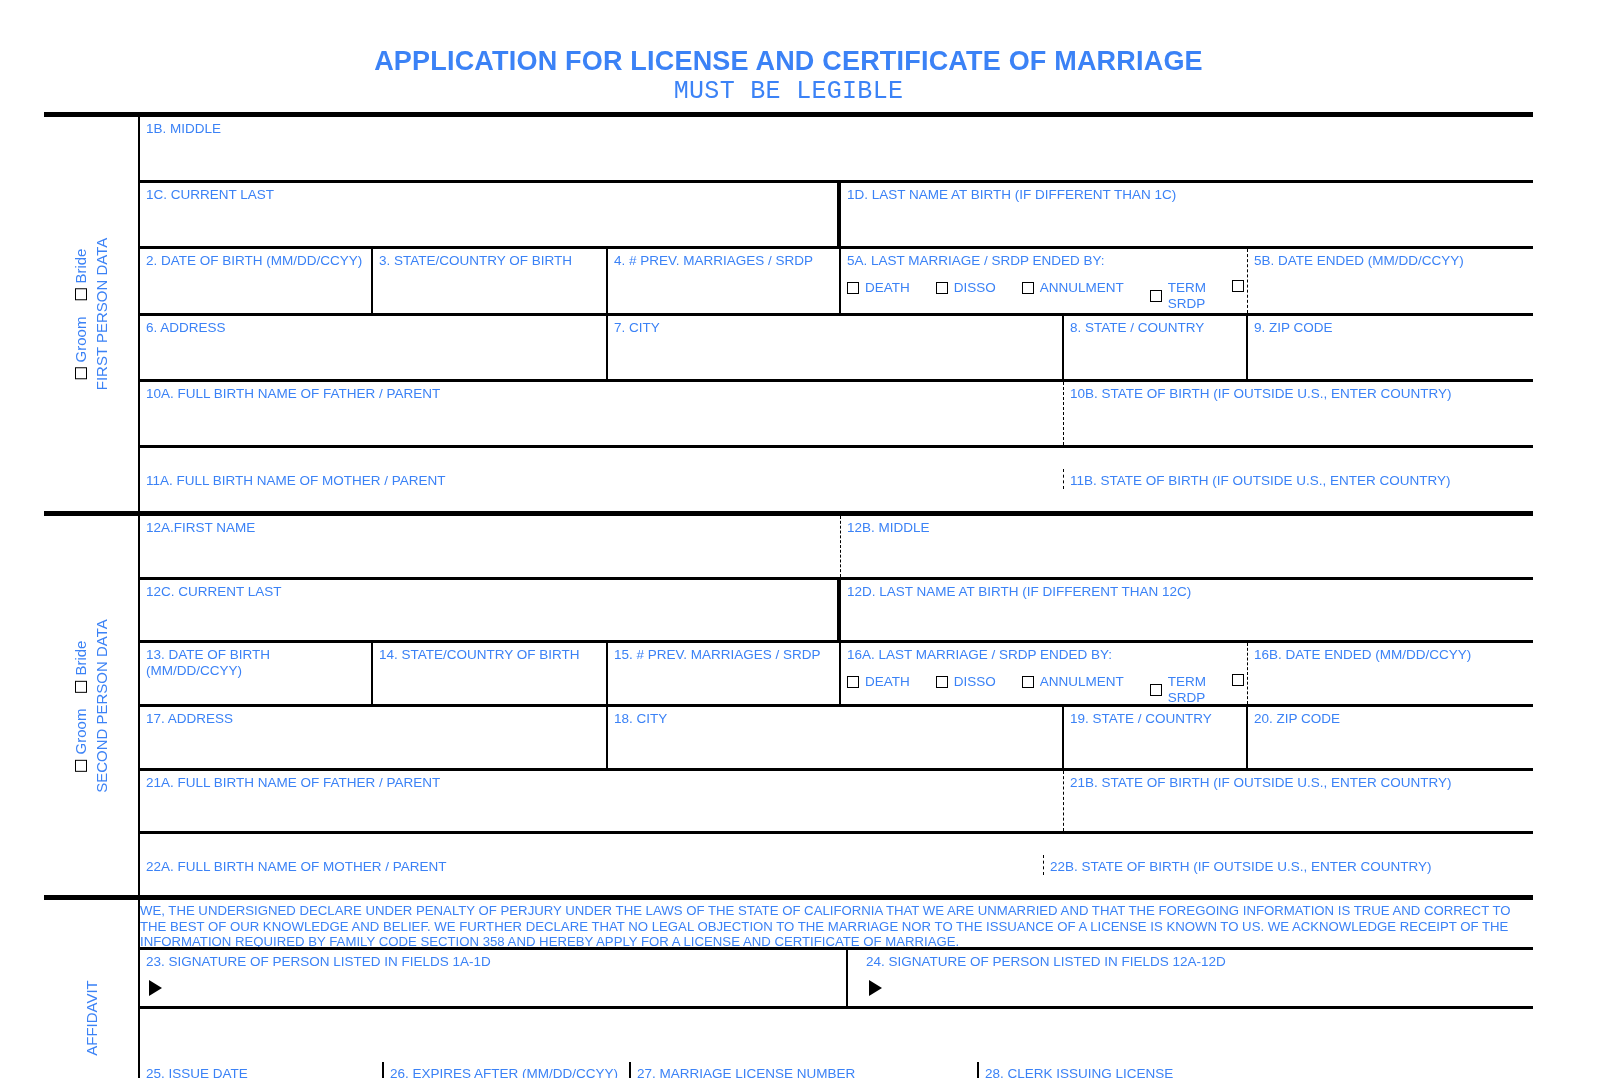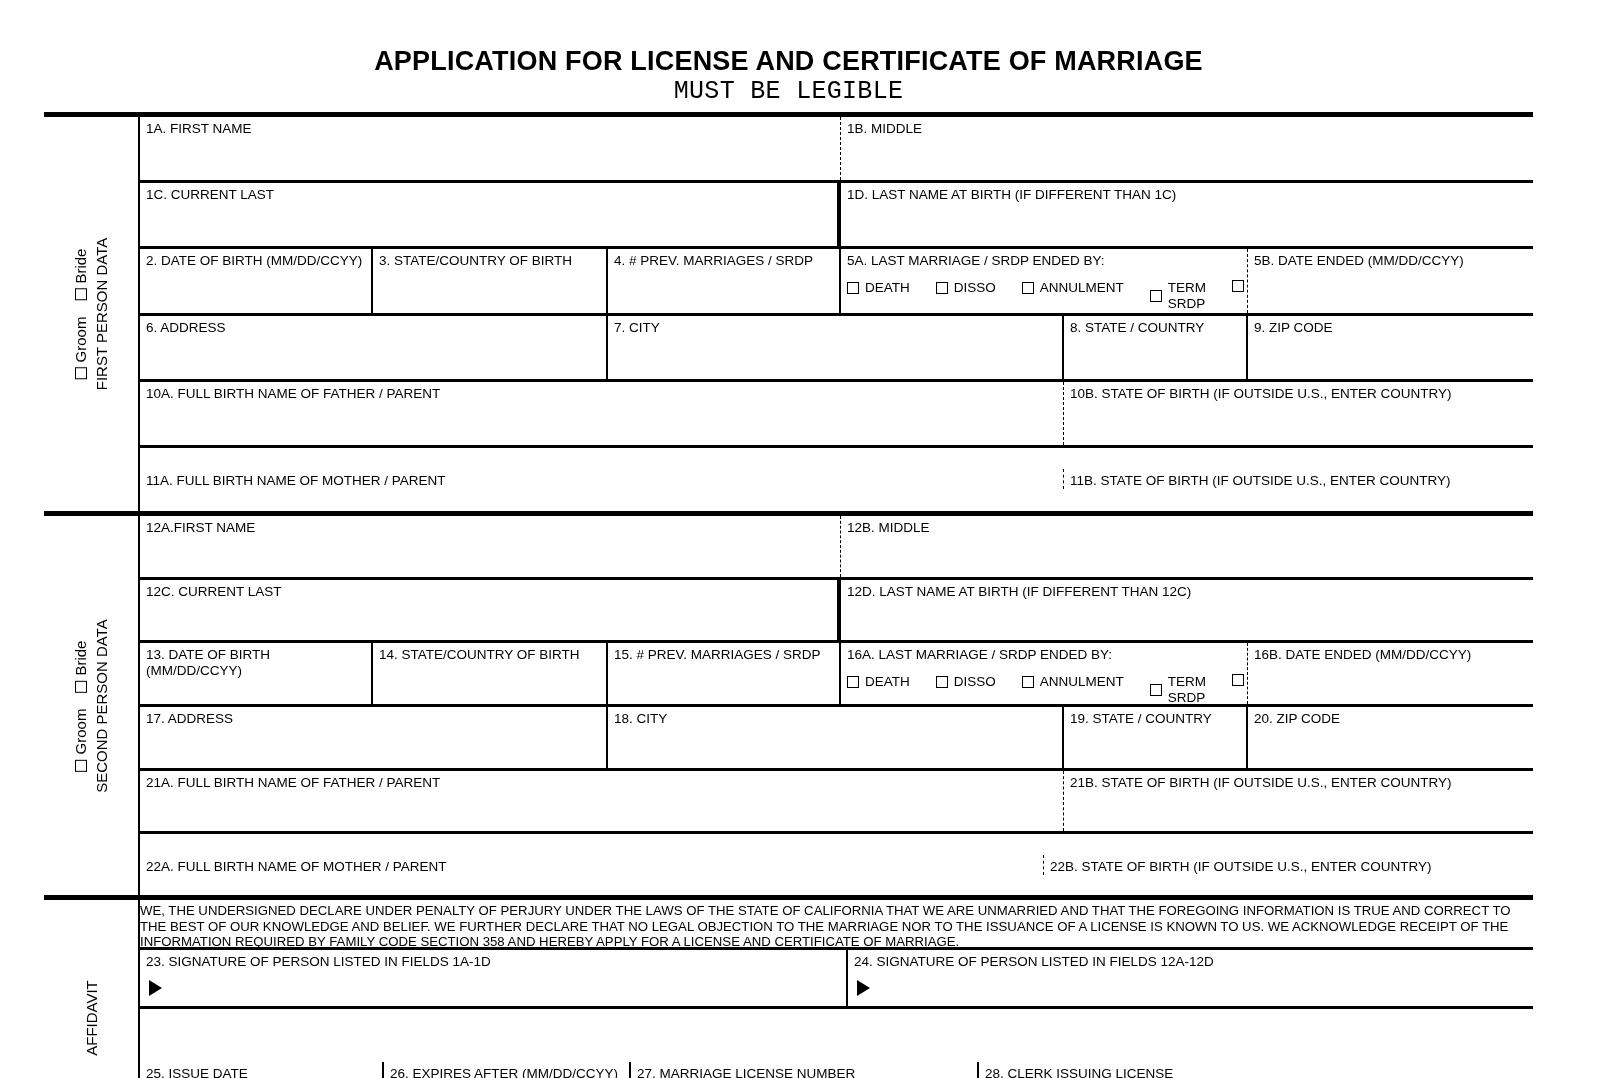--- a/index.html
+++ b/index.html
@@ -1,17 +1,17 @@
 <!DOCTYPE html>
 <html><head>
 <meta charset="utf-8">
 <style>
   html,body{margin:0;padding:0;background:#fff;}
   .page{position:relative;width:1612px;height:1078px;background:#fff;overflow:hidden;
-        font-family:"Liberation Sans", sans-serif;color:#000000;}
+        font-family:"Liberation Sans", sans-serif;color:#3b82f6;}
   .hdr{position:absolute;left:44px;top:46px;width:1489px;text-align:center;}
   .hdr h1{margin:0;font-size:27px;font-weight:bold;letter-spacing:.2px;line-height:30px;}
   .hdr h2{margin:2px 0 0 0;font-size:25px;font-weight:normal;letter-spacing:.3px;line-height:27px;font-family:Liberation Mono, monospace;}
 
   .form{position:absolute;left:44px;top:112px;width:1489px;}
   .sec{display:flex;border-top:5px solid #000;box-sizing:border-box;}
   .sec1{height:399px;}
   .sec2{height:384px;}
   .sec3{height:240px;}
   .side{width:96px;border-right:2.5px solid #000;position:relative;box-sizing:border-box;flex:0 0 auto;}
@@ -31,21 +31,21 @@
   .opts{display:flex;align-items:flex-start;gap:26px;margin-top:11px;}
   .opt{display:flex;align-items:center;font-size:13.5px;}
   .sidecb{display:inline-block;width:10px;height:10px;border:1.8px solid #000;background:#fff;
       vertical-align:-1px;margin-right:5px;}
   .gap{display:inline-block;width:16px;}
   .para{font-size:13.2px;line-height:15.6px;padding:3px 4px 0 0;box-sizing:border-box;
         border-bottom:3px solid #000;overflow:hidden;}
   .arrow{position:absolute;left:9px;bottom:10px;width:0;height:0;
          border-left:13px solid #000;border-top:8px solid transparent;border-bottom:8px solid transparent;}
   .r-para{flex:0 0 50px;}
-  .r-sig{flex:0 0 59px;}
+  .r-sig{flex:0 0 59px;gap:12px;}
   .r-bot{flex:1;}
   
 </style>
 </head>
 <body>
 
 <div class="page">
 
   <div class="hdr">
     <h1>APPLICATION FOR LICENSE AND CERTIFICATE OF MARRIAGE</h1>
@@ -58,23 +58,20 @@
       <div class="side">
         <div class="rot">
           <div>
             <span class="sidecb"></span><span>Groom</span><span class="gap"></span><span class="sidecb"></span><span>Bride</span>
           </div>
           <div>FIRST PERSON DATA</div>
         </div>
       </div>
       <div class="cells">
         <div class="row">
-          <div class="cell dash" style="width:701px">
-              <span class="lbl">1A. FIRST NAME</span>
-            </div>
           <div class="cell grow">
               <span class="lbl">1B. MIDDLE</span>
             </div>
         </div>
         <div class="row">
           <div class="cell heavy" style="width:701px">
               <span class="lbl">1C. CURRENT LAST</span>
             </div>
           <div class="cell grow">
               <span class="lbl">1D. LAST NAME AT BIRTH (IF DIFFERENT THAN 1C)</span>

